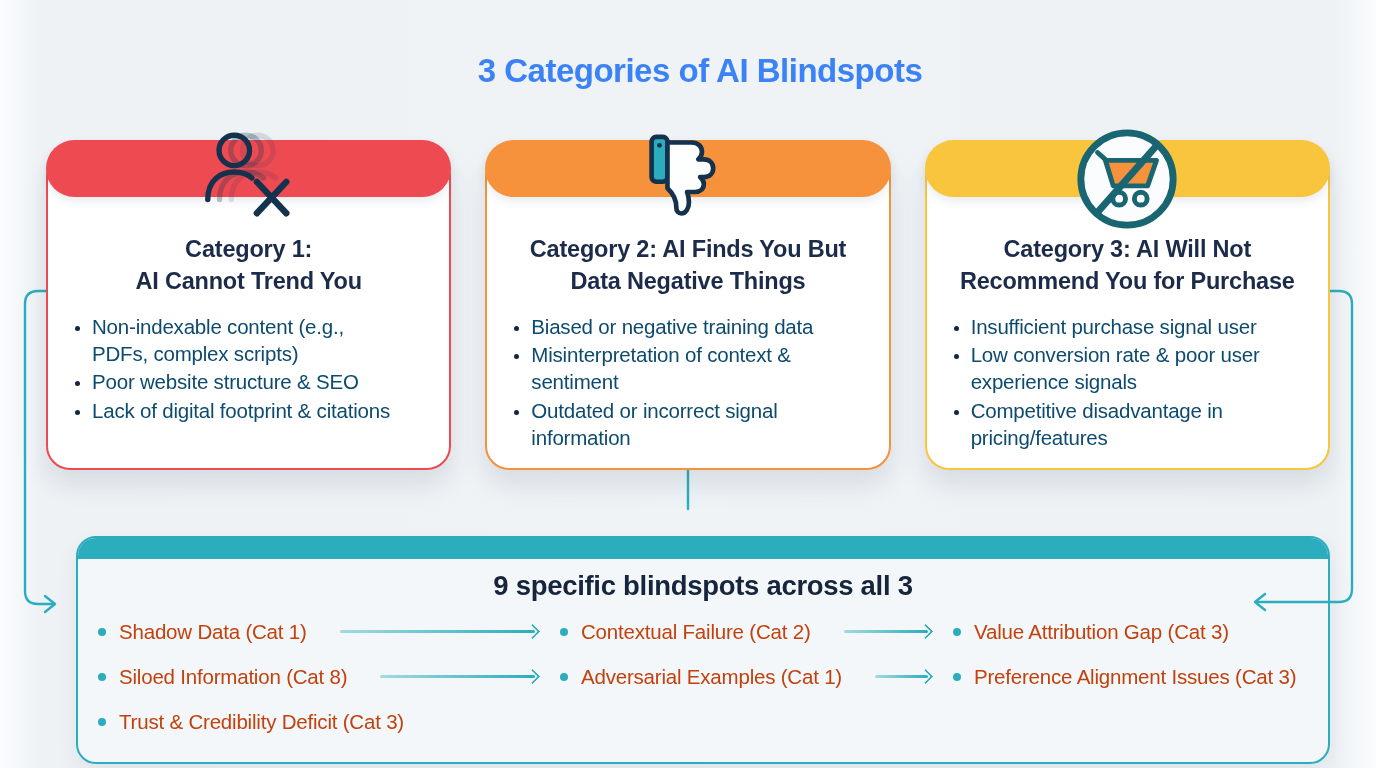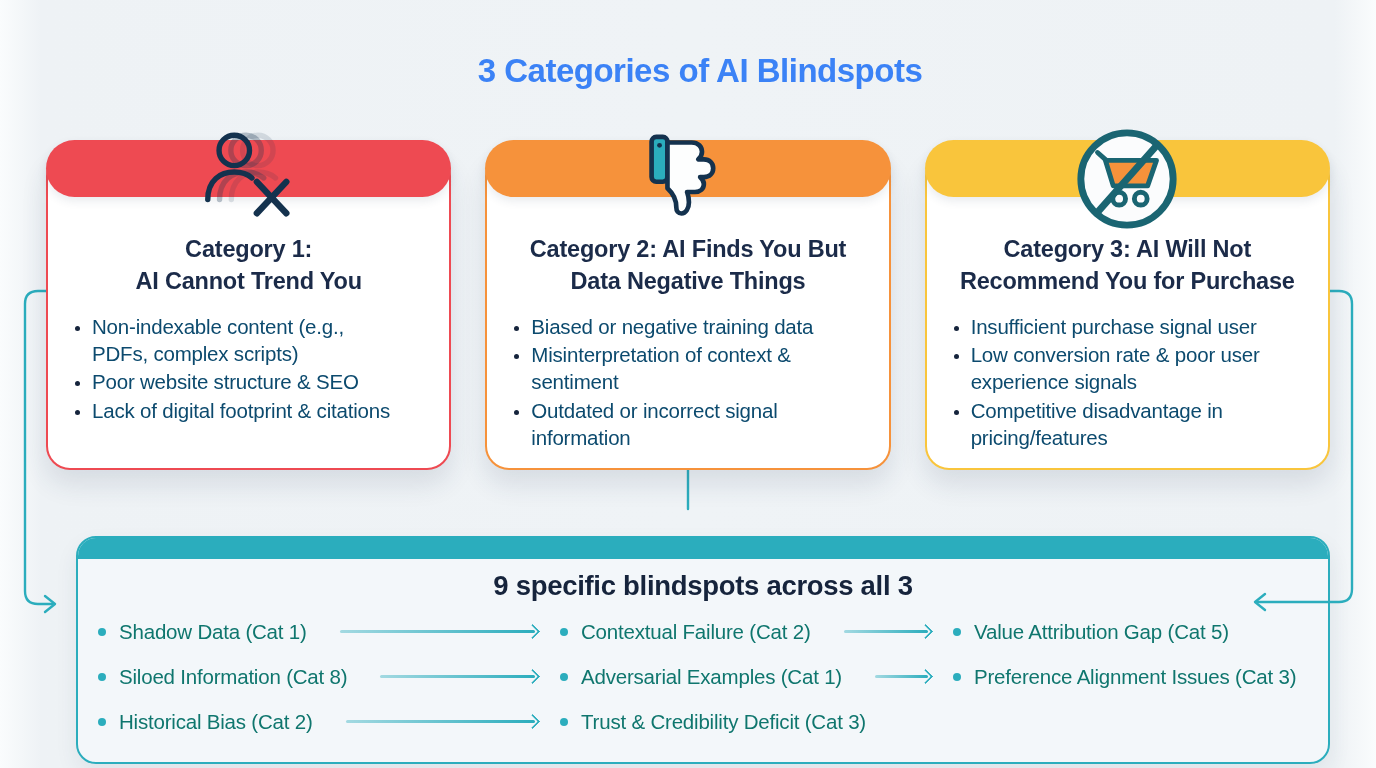--- a/index.html
+++ b/index.html
@@ -60,21 +60,21 @@
   .panel-title{
     margin:11px 0 0;text-align:center;font-size:27.5px;font-weight:800;
     color:#16243c;letter-spacing:-.3px;
   }
   .grid{
     margin:7px 0 0 20px;display:grid;grid-template-columns:462px 393px 1fr;
     grid-auto-rows:45px;align-items:center;
   }
   .cell{display:flex;align-items:center;gap:13px;padding-right:8px;min-width:0;}
   .dot{width:8px;height:8px;border-radius:50%;background:#2badbd;flex:none;}
-  .cell-label{font-size:20.5px;letter-spacing:-.2px;color:#0f766e;white-space:nowrap;}
+  .cell-label{font-size:20.5px;letter-spacing:-.2px;color:#c2410c;white-space:nowrap;}
   .arrow{flex:1;display:flex;align-items:center;margin:0 14px 0 20px;min-width:28px;}
   .hline{flex:1;height:2.2px;border-radius:2px;background:linear-gradient(90deg,rgba(43,173,189,.4),#2badbd);}
   .chev{
     width:9px;height:9px;flex:none;margin-left:-8px;border-radius:1px;
     border-top:2.4px solid #2badbd;border-right:2.4px solid #2badbd;transform:rotate(45deg);
   }
 </style>
 </head>
 <body>
 
@@ -189,21 +189,21 @@
       <div class="cell">
         <span class="dot"></span>
         <span class="cell-label">Contextual Failure (Cat 2)</span>
         <span class="arrow">
             <span class="hline"></span>
             <span class="chev"></span>
           </span>
       </div>
       <div class="cell">
         <span class="dot"></span>
-        <span class="cell-label">Value Attribution Gap (Cat 5)</span>
+        <span class="cell-label">Value Attribution Gap (Cat 3)</span>
       </div>
 
       <div class="cell">
         <span class="dot"></span>
         <span class="cell-label">Siloed Information (Cat 8)</span>
         <span class="arrow">
             <span class="hline"></span>
             <span class="chev"></span>
           </span>
       </div>
@@ -213,28 +213,20 @@
         <span class="arrow">
             <span class="hline"></span>
             <span class="chev"></span>
           </span>
       </div>
       <div class="cell">
         <span class="dot"></span>
         <span class="cell-label">Preference Alignment Issues (Cat 3)</span>
       </div>
 
-      <div class="cell">
-        <span class="dot"></span>
-        <span class="cell-label">Historical Bias (Cat 2)</span>
-        <span class="arrow">
-            <span class="hline"></span>
-            <span class="chev"></span>
-          </span>
-      </div>
       <div class="cell">
         <span class="dot"></span>
         <span class="cell-label">Trust &amp; Credibility Deficit (Cat 3)</span>
       </div>
 
     </div>
   </section>
 
 </div>
 

